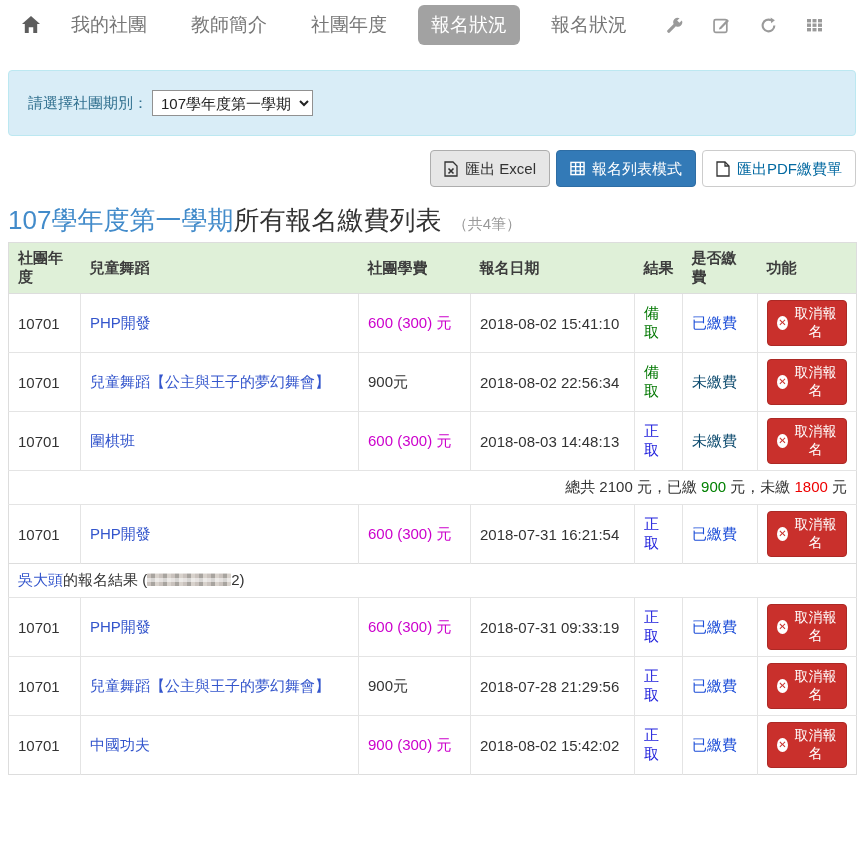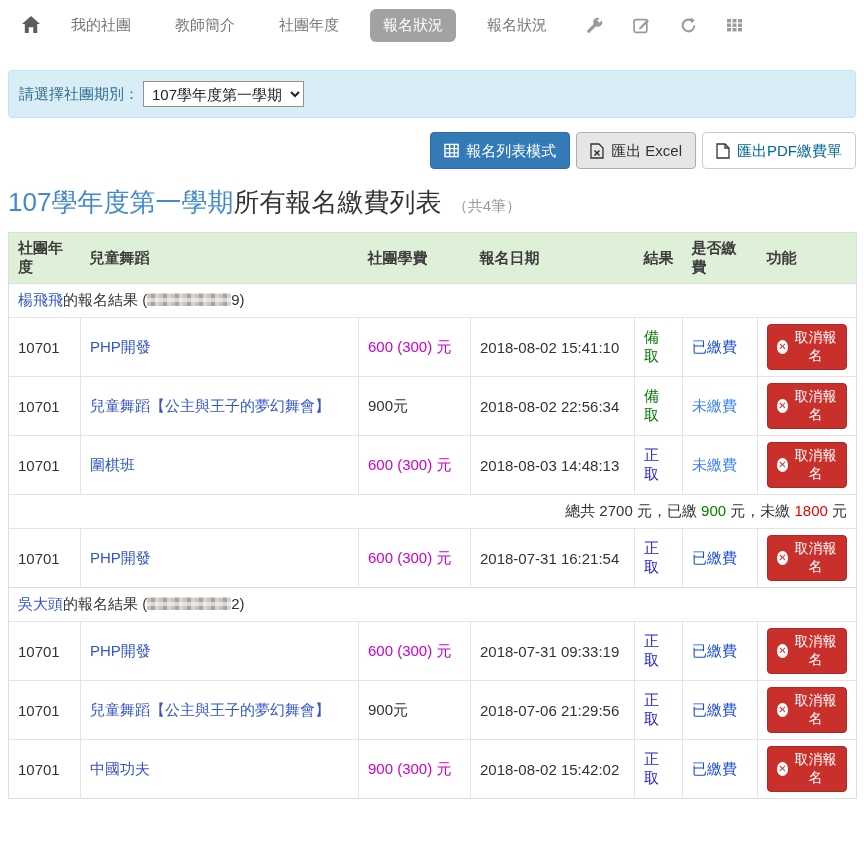--- a/index.html
+++ b/index.html
@@ -10,36 +10,36 @@
     background: #fff;
     font-family: "Liberation Sans", "DejaVu Sans", sans-serif;
     color: #333;
   }
   
   .navbar {
     display: flex; align-items: center;
     height: 50px; padding: 0 18px; background: #fff;
   }
   .nav-item {
-    color: #777; font-size: 15px; text-decoration: none;
+    color: #777; font-size: 19px; text-decoration: none;
     padding: 7px 13px; margin-right: 18px; border-radius: 6px;
     cursor: pointer; white-space: nowrap;
   }
   .nav-item.home { padding: 7px 4px; margin-right: 14px; }
   .nav-item.active { background: #a2a2a2; color: #fff; }
   .nav-icon-btn {
     color: #9a9a9a; padding: 6px 8px; margin-right: 14px; cursor: pointer;
     display: inline-flex; align-items: center;
   }
   .nav-icon-btn svg, .nav-item.home svg { display: block; }
   
   .filter-panel {
     margin: 20px 8px 12px 8px;
     background: #d9edf7; border: 1px solid #bce8f1; border-radius: 4px;
-    padding: 10px; display: flex; align-items: center;
+    padding: 19px; display: flex; align-items: center;
   }
   .filter-label { color: #31708f; font-size: 15px; margin-right: 4px; }
   .term-select {
     font-size: 15px; padding: 2px 4px; border: 1px solid #919191;
     background: #fff; color: #222; height: 26px;
     font-family: "Liberation Sans", "DejaVu Sans", sans-serif;
   }
   
   .toolbar {
     display: flex; justify-content: flex-end; align-items: center;
@@ -48,21 +48,21 @@
   .btn {
     display: inline-flex; align-items: center; gap: 7px;
     font-size: 15px; padding: 7px 13px; border-radius: 4px;
     cursor: pointer; line-height: 1.42; white-space: nowrap;
   }
   .btn-primary { background: #337ab7; border: 1px solid #2e6da4; color: #fff; }
   .btn-gray    { background: #e6e6e6; border: 1px solid #adadad; color: #333; }
   .btn-white   { background: #fff;    border: 1px solid #ccc;    color: #0369a1; }
   .btn svg { display: block; }
   
-  .page-title { margin: 16px 8px 12px 8px; font-size: 26px; font-weight: 400; }
+  .page-title { margin: 16px 8px 4px 8px; font-size: 26px; font-weight: 400; }
   .title-term { color: #428bca; }
   .title-rest { color: #333; }
   .title-count { color: #999; font-size: 15px; margin-left: 4px; }
   
   table.reg-table {
     width: 848px; margin: 0 8px; border-collapse: collapse;
     border: 1px solid #ddd; font-size: 15px; table-layout: fixed;
   }
   .reg-table thead th {
     background: #dff0d8; color: #3c3c3c; font-weight: bold; text-align: left;
@@ -75,21 +75,21 @@
   tr.data-row td { border-top: 1px solid #e4e4e4; height: 34px; }
   tr.data-row td + td { border-left: 1px solid #e4e4e4; }
   tr.data-row td:first-child { border-left: none; }
   tr.summary-row td { border-top: 1px solid #e4e4e4; text-align: right; padding: 7px 9px; }
   a.person-link, a.club-link { color: #3355cc; text-decoration: none; cursor: pointer; }
   .fee-discount { color: #cc00cc; }
   .fee-plain { color: #333; }
   .result-admitted { color: #2222dd; }
   .result-waitlist { color: #007700; }
   .paid-yes { color: #1d4ed8; }
-  .paid-no  { color: #3b82f6; }
+  .paid-no  { color: #0c4a6e; }
   .amt-total { color: #333; }
   .amt-paid { color: #008000; }
   .amt-unpaid { color: #ee0000; }
   .mosaic {
     display: inline-block; width: 84px; height: 13px; vertical-align: -1px;
     background-image:
       repeating-linear-gradient(0deg, rgba(255,255,255,0) 0 4px, rgba(255,255,255,0.55) 4px 8px),
       repeating-linear-gradient(90deg, #c9c2bd 0 4px, #a8a49f 4px 8px, #d8d2cc 8px 12px);
     border-radius: 1px;
   }
@@ -152,37 +152,37 @@
 </div>
 
 <div class="filter-panel">
   <span class="filter-label">請選擇社團期別：</span>
   <select class="term-select">
     <option>107學年度第一學期</option>
   </select>
 </div>
 
 <div class="toolbar">
+  <button class="btn btn-gray">
+    <span>
+      <svg width="14" height="16" viewBox="0 0 14 16" fill="none" stroke="#333" stroke-width="1.3">
+        <path d="M1 1 H9 L13 5 V15 H1 Z"></path>
+        <path d="M4.5 7.5 L9.5 12.5 M9.5 7.5 L4.5 12.5" stroke-width="1.6"></path>
+      </svg>
+    </span>
+    <span>匯出 Excel</span>
+  </button>
   <button class="btn btn-primary">
     <span>
       <svg width="15" height="15" viewBox="0 0 16 16" fill="none" stroke="#fff" stroke-width="1.5">
         <rect x="1" y="1.5" width="14" height="13"></rect>
         <path d="M1 6 H15 M1 10.5 H15 M6 1.5 V14.5 M11 1.5 V14.5"></path>
       </svg>
     </span>
     <span>報名列表模式</span>
-  </button>
-  <button class="btn btn-gray">
-    <span>
-      <svg width="14" height="16" viewBox="0 0 14 16" fill="none" stroke="#333" stroke-width="1.3">
-        <path d="M1 1 H9 L13 5 V15 H1 Z"></path>
-        <path d="M4.5 7.5 L9.5 12.5 M9.5 7.5 L4.5 12.5" stroke-width="1.6"></path>
-      </svg>
-    </span>
-    <span>匯出 Excel</span>
   </button>
   <button class="btn btn-white">
     <span>
       <svg width="14" height="16" viewBox="0 0 14 16" fill="none" stroke="#333" stroke-width="1.3">
         <path d="M1 1 H9 L13 5 V15 H1 Z"></path>
         <path d="M9 1 V5 H13"></path>
       </svg>
     </span>
     <span>匯出PDF繳費單</span>
   </button>
@@ -208,23 +208,20 @@
       <th>社團年度</th>
       <th>兒童舞蹈</th>
       <th>社團學費</th>
       <th>報名日期</th>
       <th>結果</th>
       <th>是否繳費</th>
       <th>功能</th>
     </tr>
   </thead>
   <tbody>
-      <tr class="section-row">
-        <td colspan="7"><a class="person-link">楊飛飛</a>的報名結果 (<span class="mosaic"></span>9)</td>
-      </tr>
       <tr class="data-row">
         <td>10701</td>
         <td><a class="club-link">PHP開發</a></td>
         <td class="fee-discount">600 (300) 元</td>
         <td>2018-08-02 15:41:10</td>
         <td class="result-waitlist">備取</td>
         <td class="paid-yes">已繳費</td>
         <td><button class="btn-cancel">
             <span class="cancel-x">✕</span>
             <span>取消報名</span>
@@ -248,21 +245,21 @@
         <td class="fee-discount">600 (300) 元</td>
         <td>2018-08-03 14:48:13</td>
         <td class="result-admitted">正取</td>
         <td class="paid-no">未繳費</td>
         <td><button class="btn-cancel">
             <span class="cancel-x">✕</span>
             <span>取消報名</span>
           </button></td>
       </tr>
       <tr class="summary-row">
-        <td colspan="7">總共 <span class="amt-total">2700</span> 元，已繳 <span class="amt-paid">900</span> 元，未繳 <span class="amt-unpaid">1800</span> 元</td>
+        <td colspan="7">總共 <span class="amt-total">2100</span> 元，已繳 <span class="amt-paid">900</span> 元，未繳 <span class="amt-unpaid">1800</span> 元</td>
       </tr>
       <tr class="data-row">
         <td>10701</td>
         <td><a class="club-link">PHP開發</a></td>
         <td class="fee-discount">600 (300) 元</td>
         <td>2018-07-31 16:21:54</td>
         <td class="result-admitted">正取</td>
         <td class="paid-yes">已繳費</td>
         <td><button class="btn-cancel">
             <span class="cancel-x">✕</span>
@@ -281,21 +278,21 @@
         <td class="paid-yes">已繳費</td>
         <td><button class="btn-cancel">
             <span class="cancel-x">✕</span>
             <span>取消報名</span>
           </button></td>
       </tr>
       <tr class="data-row">
         <td>10701</td>
         <td><a class="club-link">兒童舞蹈【公主與王子的夢幻舞會】</a></td>
         <td class="fee-plain">900元</td>
-        <td>2018-07-06 21:29:56</td>
+        <td>2018-07-28 21:29:56</td>
         <td class="result-admitted">正取</td>
         <td class="paid-yes">已繳費</td>
         <td><button class="btn-cancel">
             <span class="cancel-x">✕</span>
             <span>取消報名</span>
           </button></td>
       </tr>
       <tr class="data-row">
         <td>10701</td>
         <td><a class="club-link">中國功夫</a></td>

